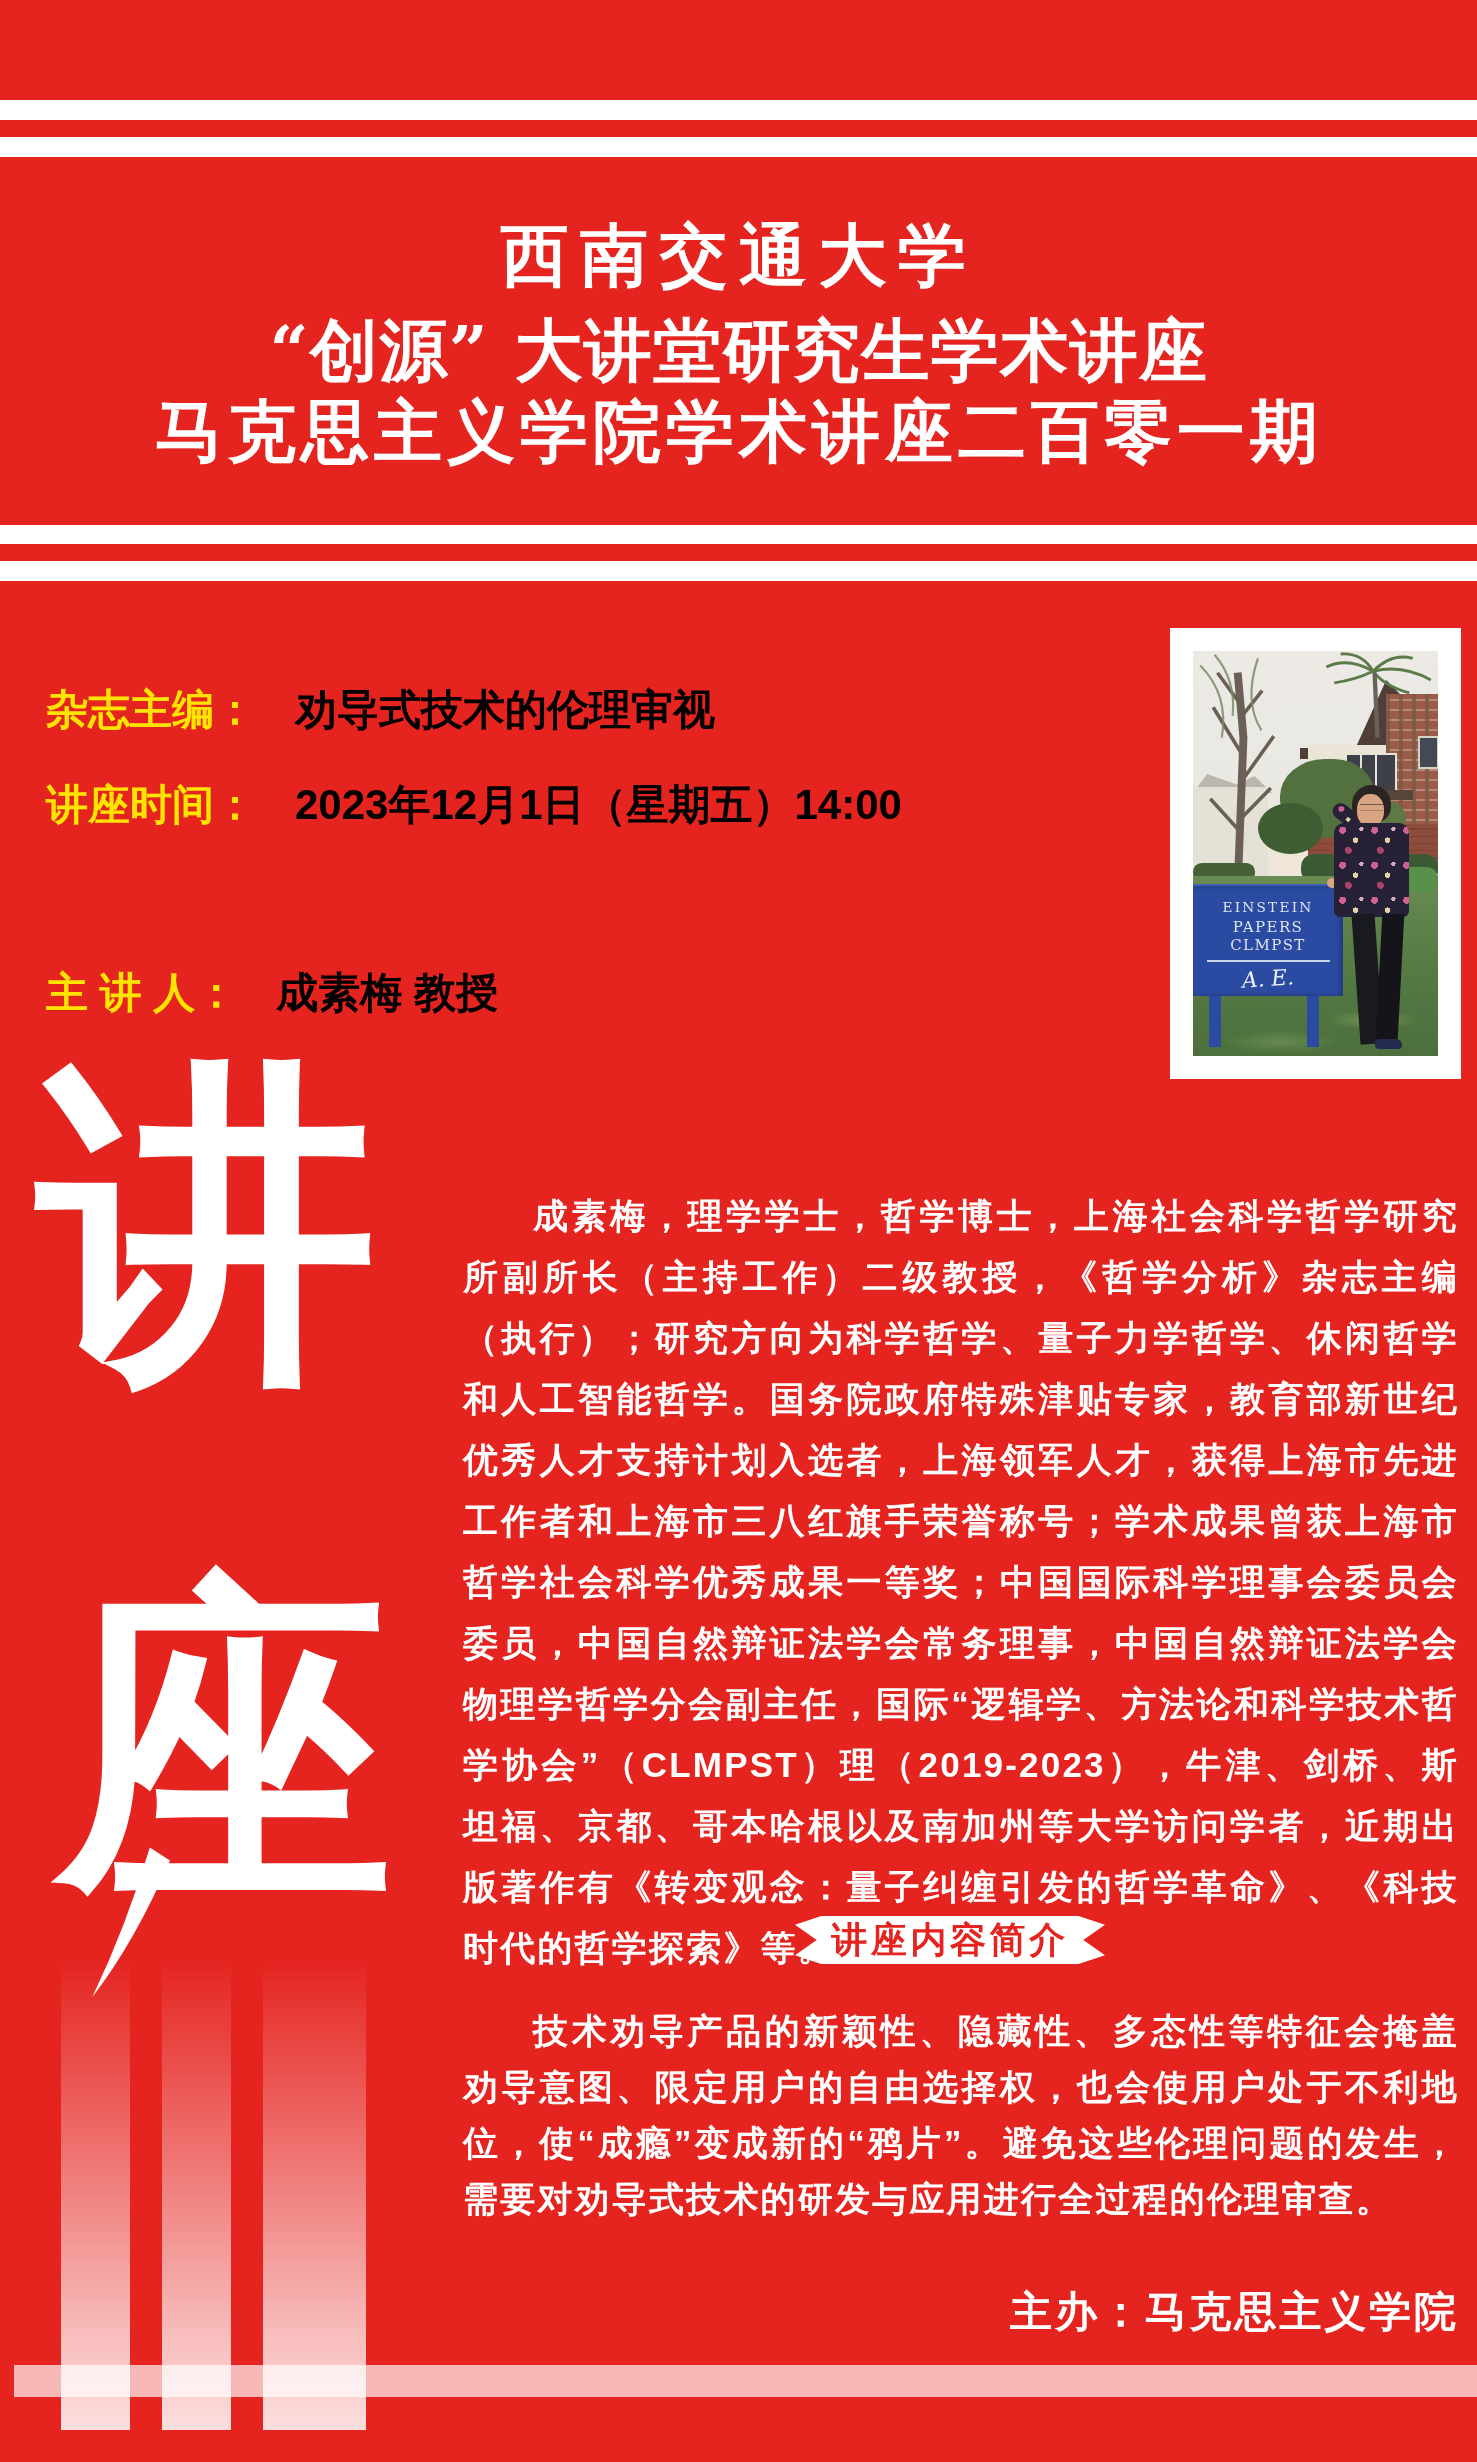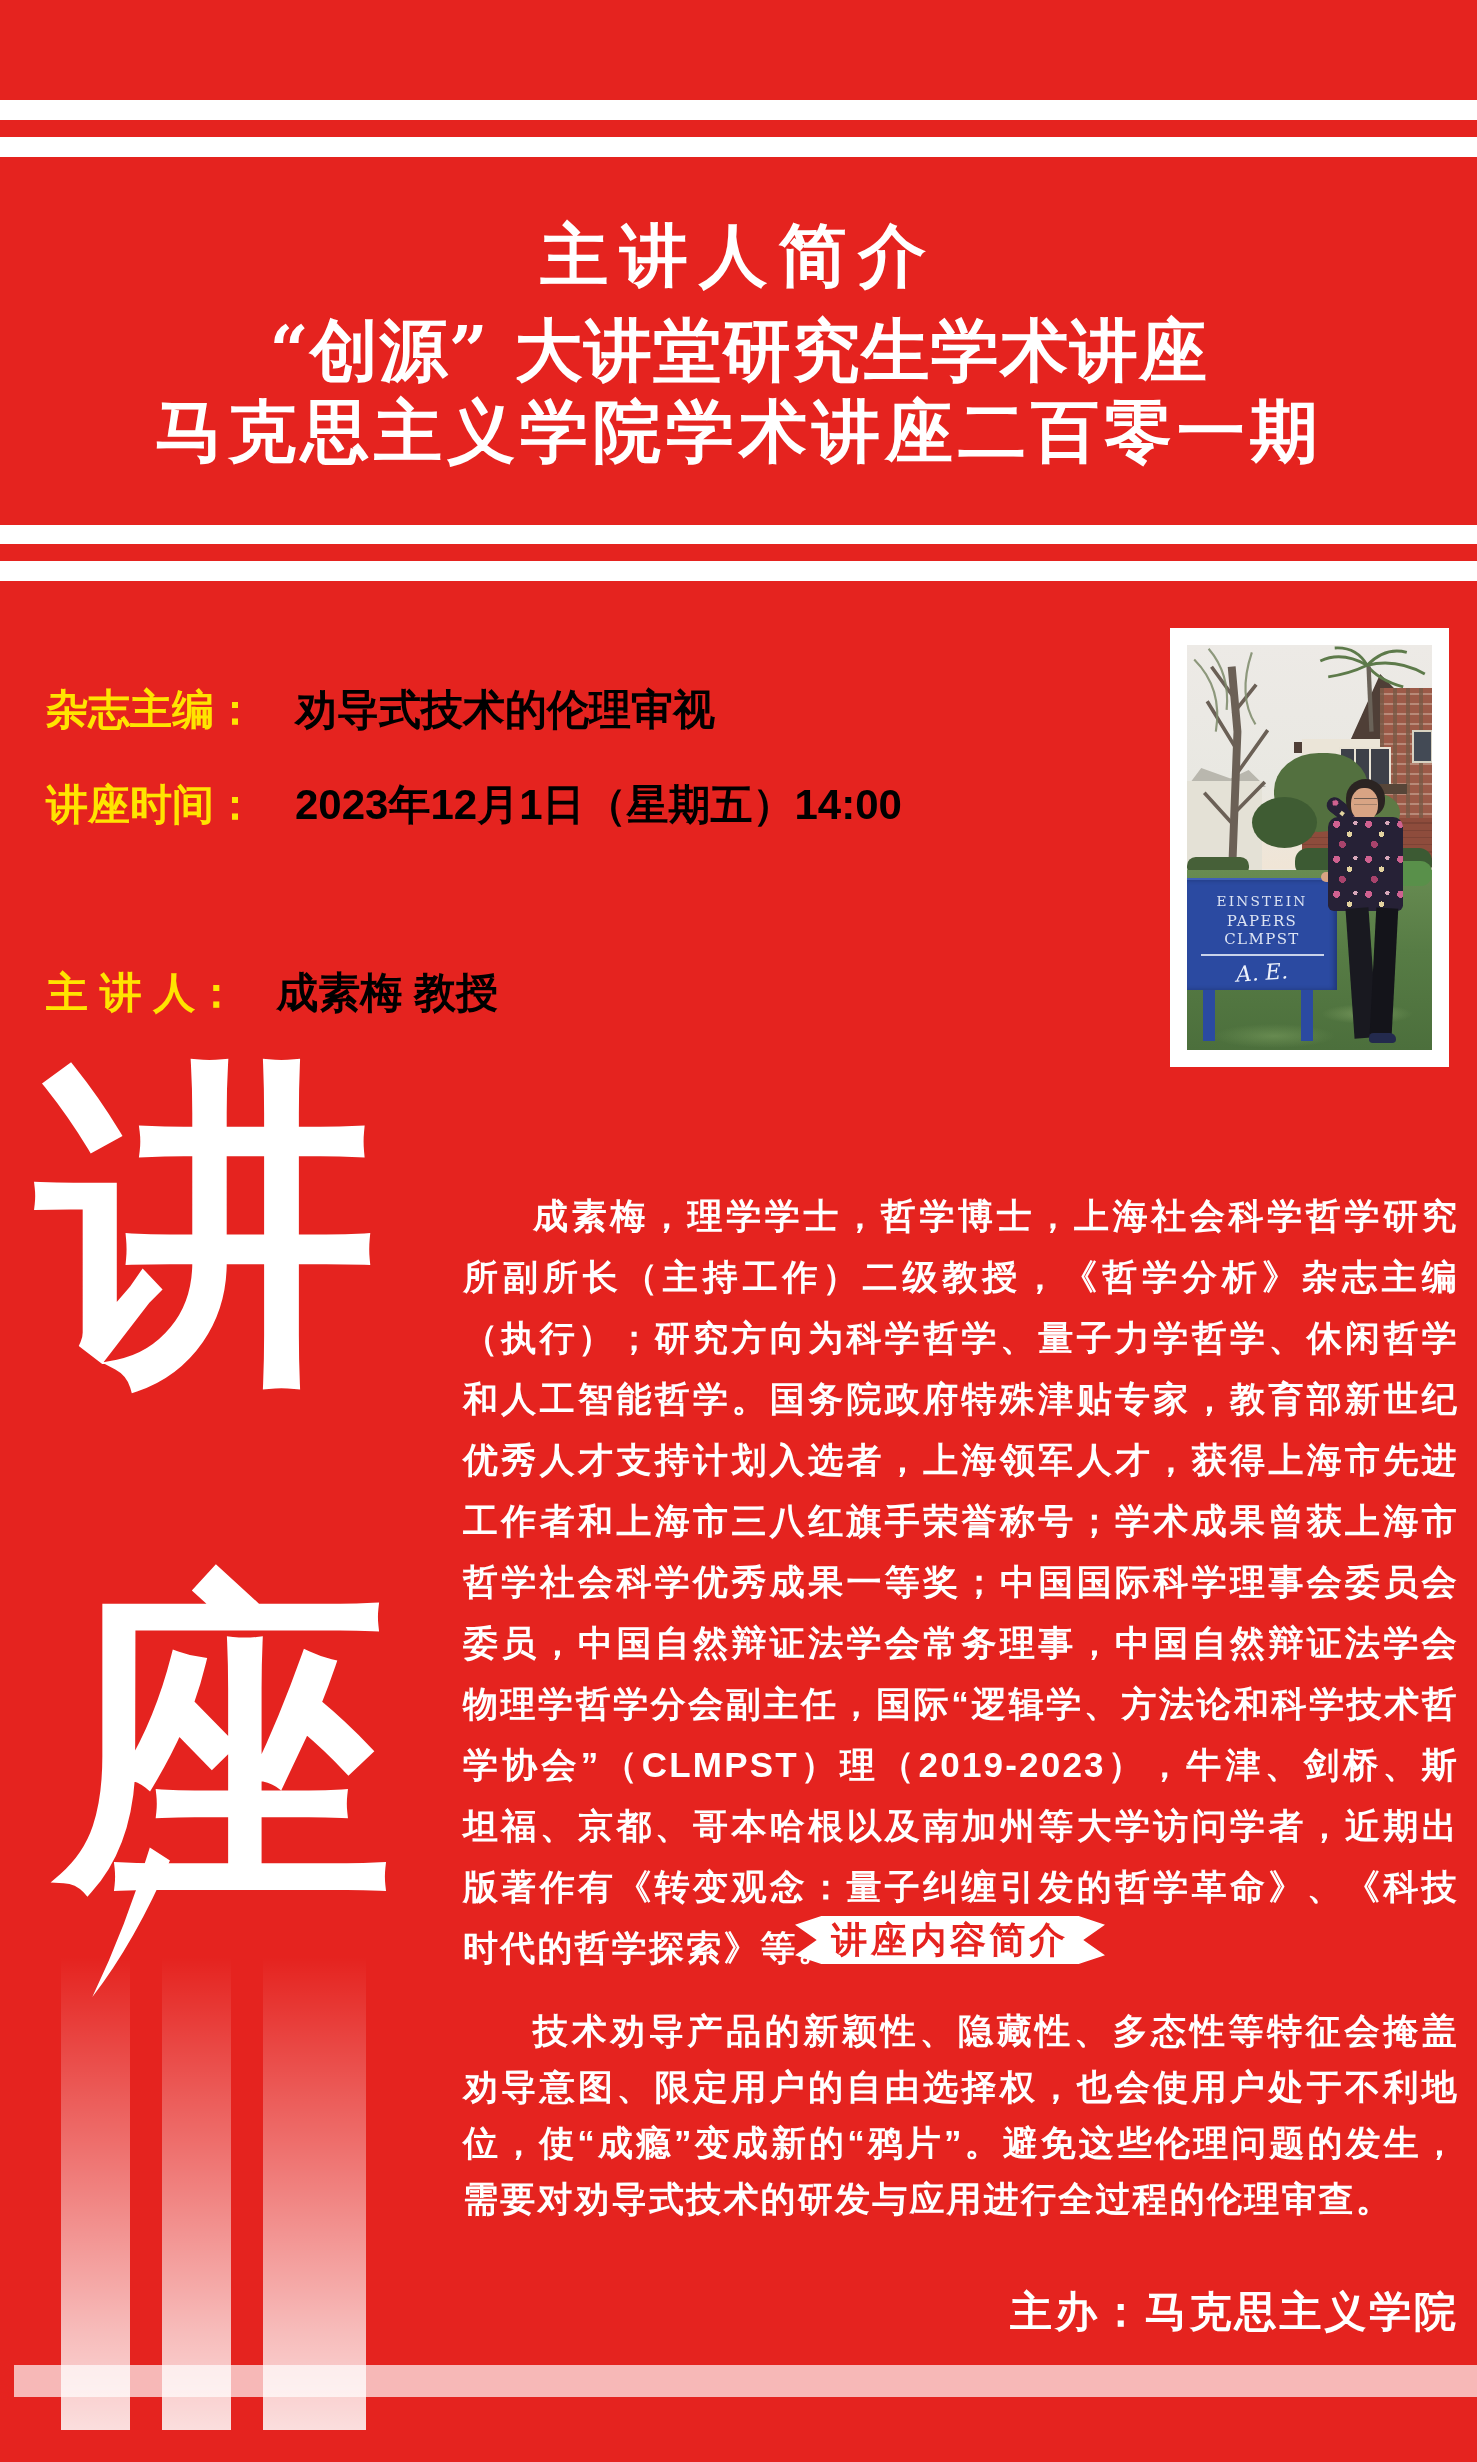--- a/index.html
+++ b/index.html
@@ -35,21 +35,21 @@
   .info-row .lbl{color:#ffe400;margin-right:39px;}
   .info-row .val{color:#000000;}
   .info-row.r1{top:687px;}
   .info-row.r2{top:782px;}
   .info-row.r3{top:877px;}
   .info-row.r4{top:970px;}
 
   
   .photo-frame{
     position:absolute;left:1170px;top:628px;width:245px;height:405px;
-    background:#fff;padding:17px;
+    background:#fff;padding:23px;
   }
   .photo{position:relative;width:245px;height:405px;overflow:hidden;background:#ece9e4;}
   .ph{position:absolute;}
   .ph-sky{left:0;top:0;width:245px;height:224px;
     background:linear-gradient(180deg,#edeae6 0%,#e9e8e2 60%,#f0e5d6 100%);}
   .ph-house-left{left:0;top:136px;width:75px;height:94px;background:#e4e1d6;}
   .ph-house-left-roof{left:0;top:123px;width:79px;height:19px;background:#b9b7ae;
     clip-path:polygon(0 100%,18% 0,55% 55%,78% 10%,100% 100%);}
   .ph-tudor-roof{left:107px;top:29px;width:139px;height:79px;background:#4f3f37;
     clip-path:polygon(62% 0,100% 68%,100% 100%,0 100%,0 86%,40% 86%);}
@@ -154,21 +154,21 @@
   .deco-band{position:absolute;left:14.4px;top:2365px;width:1463px;height:32px;background:rgba(255,255,255,.68);}
 </style>
 </head>
 <body>
 
 <div class="poster">
 
   <div class="stripe t1"></div>
   <div class="stripe t2"></div>
 
-  <div class="title-line l1">主讲人简介</div>
+  <div class="title-line l1">西南交通大学</div>
   <div class="title-line l2">“创源” 大讲堂研究生学术讲座</div>
   <div class="title-line l3">马克思主义学院学术讲座二百零一期</div>
 
   <div class="stripe b1"></div>
   <div class="stripe b2"></div>
 
   <div class="info-row r1">
     <span class="lbl">杂志主编：</span><span class="val">劝导式技术的伦理审视</span>
   </div>
   <div class="info-row r2">

